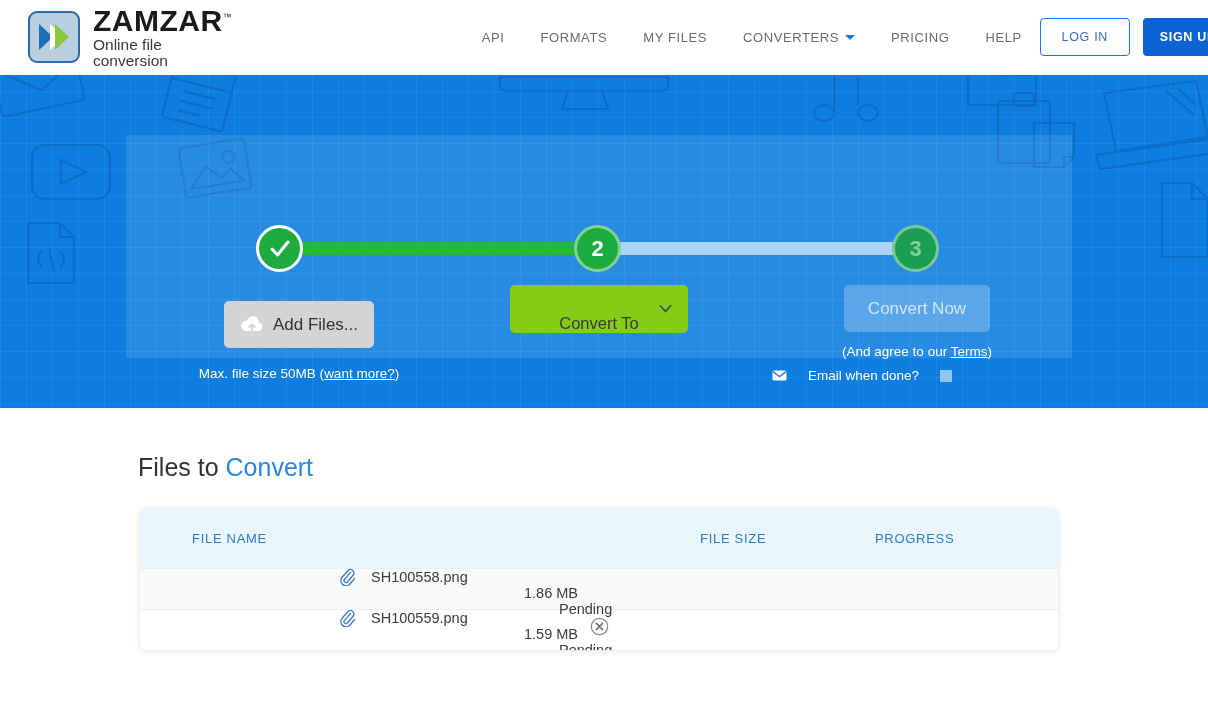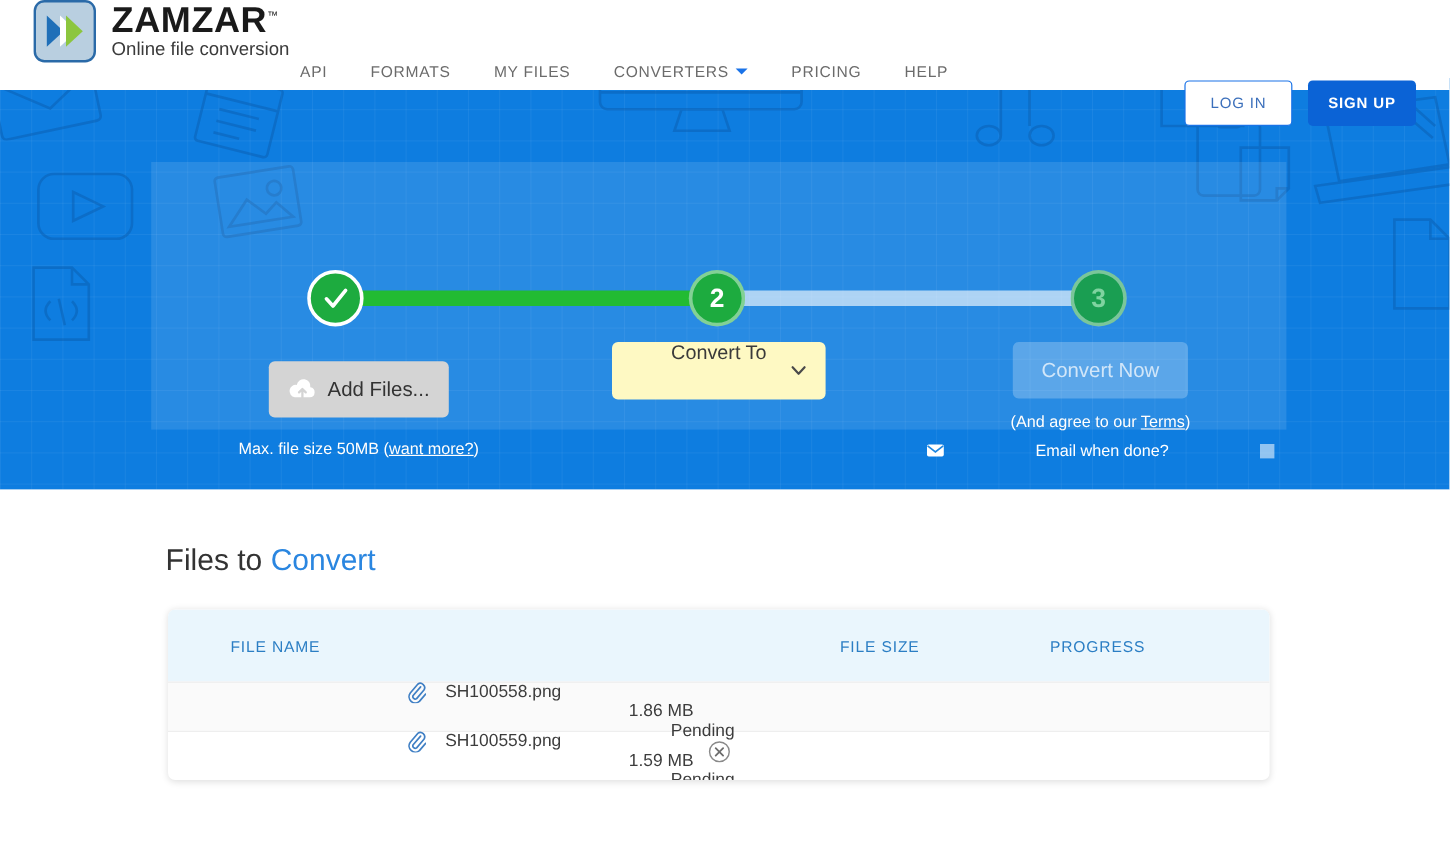--- a/index.html
+++ b/index.html
@@ -7,22 +7,22 @@
     width: 1208px; height: 713px;
     font-family: "Liberation Sans", sans-serif;
     background: #ffffff;
     overflow: hidden;
   }
   #page { position: relative; width: 1208px; height: 713px; background: #ffffff; }
 
   
   .header {
     position: absolute; top: 0; left: 0; width: 1208px; height: 75px;
-    background: #ffffff; display: flex; align-items: flex-start;
-    border-bottom: 1px solid #ffffff; z-index: 20; flex-direction: column;
+    background: #ffffff; display: flex; align-items: center;
+    border-bottom: 1px solid #ffffff; z-index: 20;
   }
   .logo-wrap { display: flex; align-items: center; margin-left: 28px; }
   .logo-mark {
     width: 52px; height: 52px; border-radius: 9px;
     background: #b9cfe0; border: 2px solid #2a6aa8;
     display: flex; align-items: center; justify-content: center;
     position: relative; flex: none;
   }
   .logo-mark svg { display: block; }
   .logo-text { margin-left: 13px; line-height: 1; }
@@ -115,37 +115,37 @@
     cursor: pointer; border: none;
   }
   .cloud-icon { display: block; }
   .hero-note {
     color: #ffffff; font-size: 13.5px; margin-top: 10px; line-height: 19px;
     text-shadow: 0 0 1px rgba(0,0,0,0.08);
   }
   .hero-note a, .link-u { color: #ffffff; text-decoration: underline; cursor: pointer; }
 
   .select-convert {
-    width: 178px; height: 48px; margin: 0 auto; background: #fef9c3;
-    border-radius: 5px; border: none; display: flex; align-items: flex-start;
+    width: 178px; height: 48px; margin: 0 auto; background: #84cc16;
+    border-radius: 5px; border: none; display: flex; align-items: flex-end;
     justify-content: center; position: relative; cursor: pointer;
     font-size: 16.5px; color: #3a3a3a;
   }
   .select-caret {
     position: absolute; right: 16px; top: 50%; transform: translateY(-50%);
   }
 
   .btn-convertnow {
     width: 146px; height: 47px; margin: 0 auto; border-radius: 5px;
     background: rgba(255,255,255,0.24); color: rgba(255,255,255,0.72);
     font-size: 17px; display: flex; align-items: center; justify-content: center;
     cursor: pointer; border: none;
   }
   .email-row {
-    display: flex; align-items: center; justify-content: space-between; gap: 7px;
+    display: flex; align-items: center; justify-content: flex-start; gap: 21px;
     margin-top: 7px; color: #ffffff; font-size: 13.5px;
   }
   .email-check {
     width: 12px; height: 12px; background: rgba(255,255,255,0.55);
     display: inline-block; cursor: pointer; border: none;
   }
 
   
   .files-section { position: absolute; top: 408px; left: 0; width: 1208px; height: 305px; background: #ffffff; padding-left: 44px; }
   .files-title {

